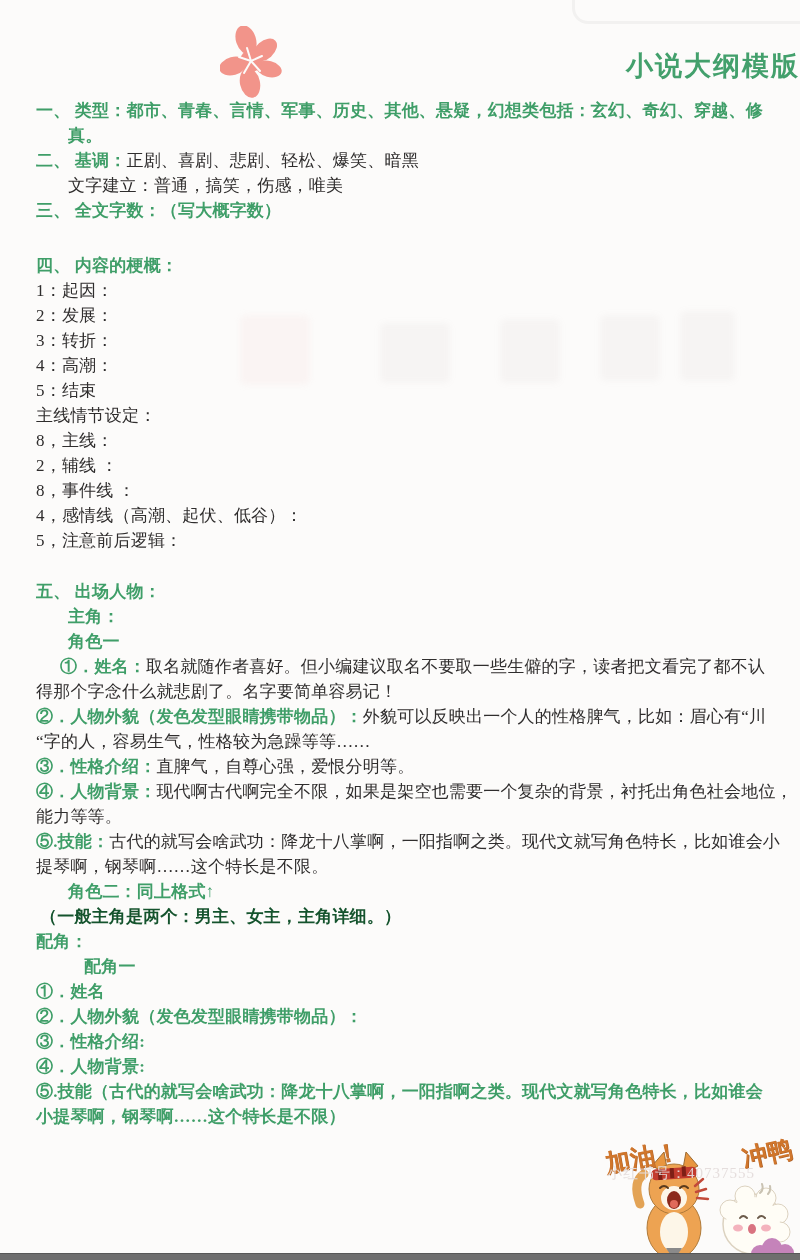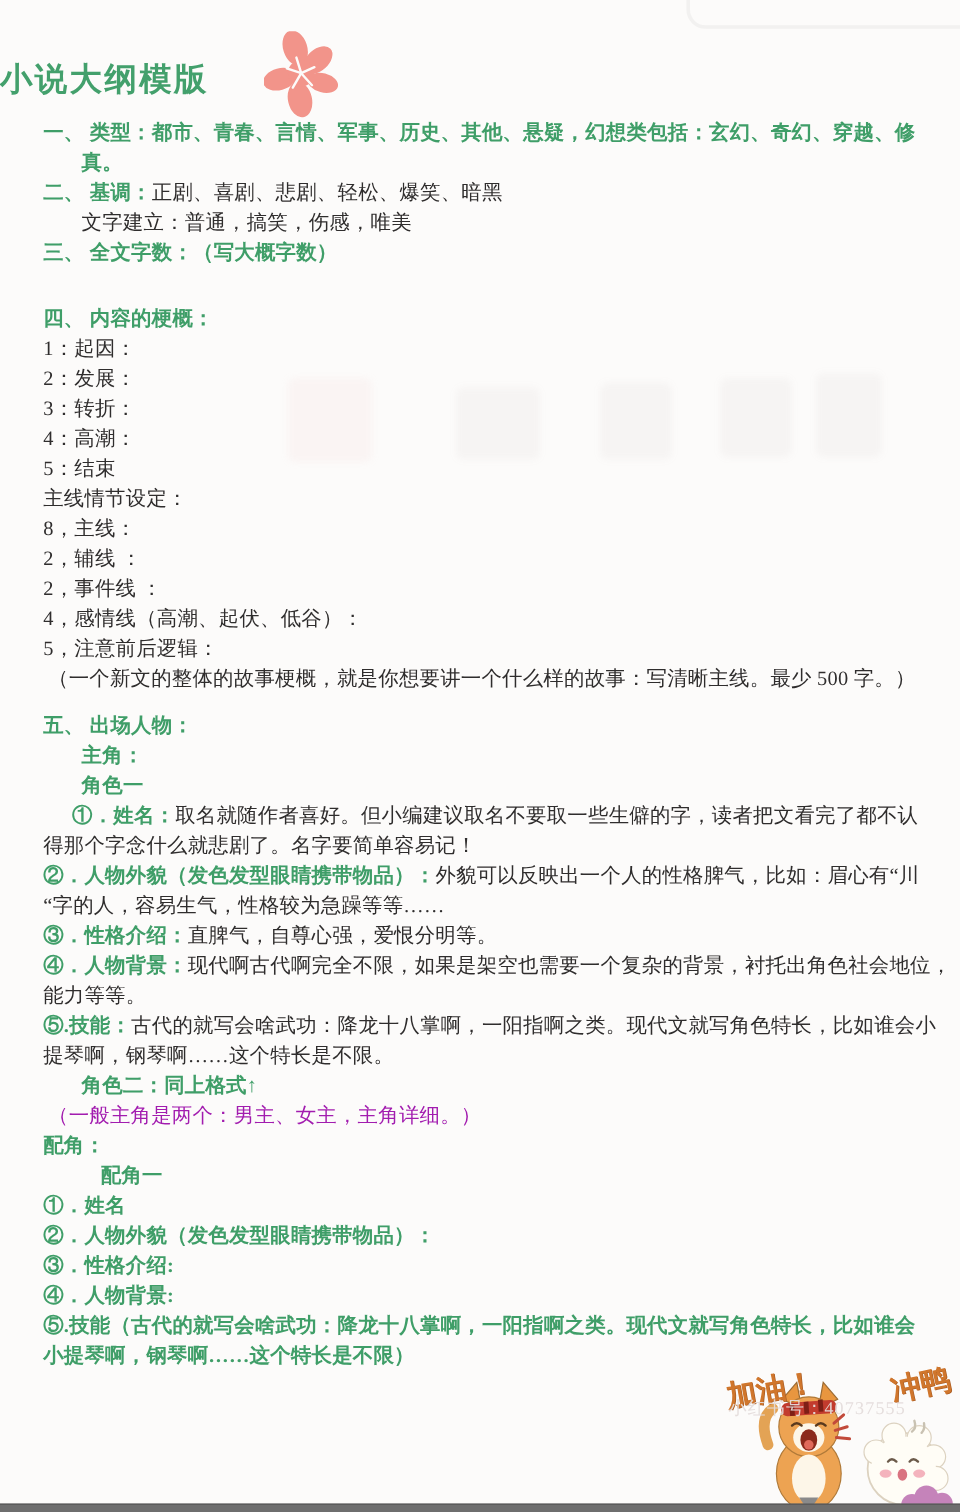--- a/index.html
+++ b/index.html
@@ -7,21 +7,21 @@
     width:800px;height:1260px;
     background:#fcfbfa;
     position:relative;
     overflow:hidden;
     font-family:"Liberation Serif","DejaVu Serif",serif;
   }
   
   .header{position:relative;height:98px;}
   .title{
     position:absolute;left:0;right:0;top:48px;
-    text-align:left;
+    text-align:right;
     font-size:27px;font-weight:bold;color:#43a06c;
     letter-spacing:2px;
   }
   .flower{position:absolute;left:220px;top:26px;width:66px;height:72px;}
   
   .top-edge{
     position:absolute;left:572px;top:-28px;width:268px;height:46px;
     border:3px solid rgba(185,185,185,0.14);border-radius:16px;
   }
   
@@ -29,21 +29,21 @@
     padding:0 28px 0 36px;
     font-size:17px;
   }
   .line{
     line-height:25px;height:25px;
     white-space:nowrap;
     letter-spacing:0.2px;
   }
   .seg-g{color:#3f9e68;font-weight:bold;}
   .seg-k{color:#2f2d2d;}
-  .seg-r{color:#a21caf;font-weight:normal;margin-top:32px;}
+  .seg-r{color:#14532d;font-weight:bold;margin-top:32px;}
   
   .center-wm{position:absolute;left:200px;top:305px;width:540px;height:100px;pointer-events:none;}
   .center-wm .blob{
     position:absolute;background:rgba(150,135,135,0.055);
     filter:blur(3px);border-radius:6px;
   }
   .center-wm .blob.pink{background:rgba(235,190,190,0.10);}
   
   .sticker{position:absolute;right:0;bottom:0;width:190px;height:128px;}
   .cheer-text{
@@ -100,25 +100,24 @@
     <div class="line"><span class="seg-g">三、 全文字数：（写大概字数）</span></div>
     <div class="line" style="margin-top: 30px;"><span class="seg-g">四、 内容的梗概：</span></div>
     <div class="line"><span class="seg-k">1：起因：</span></div>
     <div class="line"><span class="seg-k">2：发展：</span></div>
     <div class="line"><span class="seg-k">3：转折：</span></div>
     <div class="line"><span class="seg-k">4：高潮：</span></div>
     <div class="line"><span class="seg-k">5：结束</span></div>
     <div class="line"><span class="seg-k">主线情节设定：</span></div>
     <div class="line"><span class="seg-k">8，主线：</span></div>
     <div class="line"><span class="seg-k">2，辅线 ：</span></div>
-    <div class="line"><span class="seg-k">2，事件线 ：</span></div>
+    <div class="line"><span class="seg-k">8，事件线 ：</span></div>
     <div class="line"><span class="seg-k">4，感情线（高潮、起伏、低谷）：</span></div>
     <div class="line"><span class="seg-k">5，注意前后逻辑：</span></div>
-    <div class="line" style="margin-left: 4px;"><span class="seg-k">（一个新文的整体的故事梗概，就是你想要讲一个什么样的故事：写清晰主线。最少 500 字。）</span></div>
-    <div class="line" style="margin-top: 14px;"><span class="seg-g">五、 出场人物：</span></div>
+    <div class="line" style="margin-top: 26px;"><span class="seg-g">五、 出场人物：</span></div>
     <div class="line" style="margin-left: 32px;"><span class="seg-g">主角：</span></div>
     <div class="line" style="margin-left: 32px;"><span class="seg-g">角色一</span></div>
     <div class="line" style="margin-left: 24px;"><span class="seg-g">①．姓名：</span><span class="seg-k">取名就随作者喜好。但小编建议取名不要取一些生僻的字，读者把文看完了都不认</span></div>
     <div class="line"><span class="seg-k">得那个字念什么就悲剧了。名字要简单容易记！</span></div>
     <div class="line"><span class="seg-g">②．人物外貌（发色发型眼睛携带物品）：</span><span class="seg-k">外貌可以反映出一个人的性格脾气，比如：眉心有“川</span></div>
     <div class="line"><span class="seg-k">“字的人，容易生气，性格较为急躁等等……</span></div>
     <div class="line"><span class="seg-g">③．性格介绍：</span><span class="seg-k">直脾气，自尊心强，爱恨分明等。</span></div>
     <div class="line"><span class="seg-g">④．人物背景：</span><span class="seg-k">现代啊古代啊完全不限，如果是架空也需要一个复杂的背景，衬托出角色社会地位，</span></div>
     <div class="line"><span class="seg-k">能力等等。</span></div>
     <div class="line"><span class="seg-g">⑤.技能：</span><span class="seg-k">古代的就写会啥武功：降龙十八掌啊，一阳指啊之类。现代文就写角色特长，比如谁会小</span></div>

